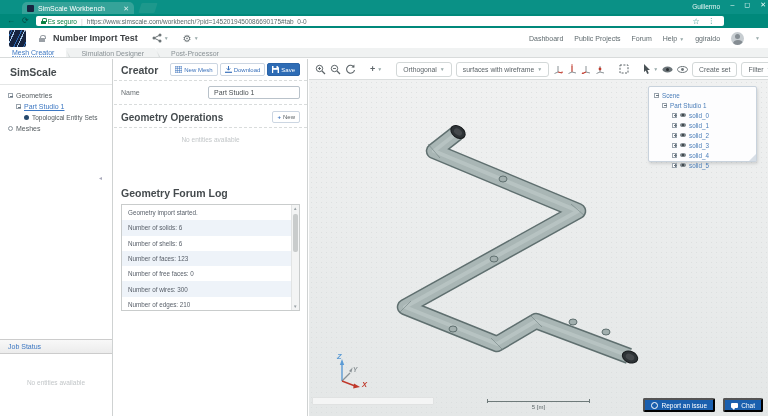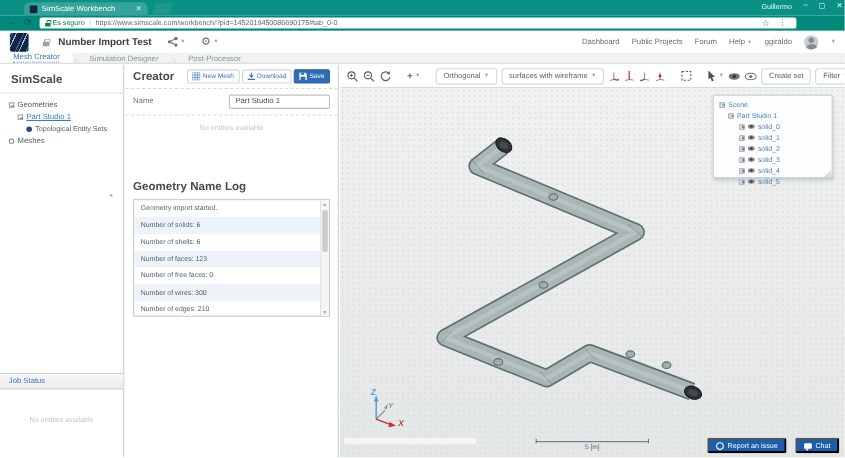--- a/index.html
+++ b/index.html
@@ -244,22 +244,31 @@
               <path d="M1.2 3.8h4.4V7H1.2z" fill="#2e6cb5"></path>
             </svg>
           <span>Save</span>
         </button>
       </div>
     </div>
     <div class="name-row">
       <label>Name</label>
       <input class="name-input" value="Part Studio 1" style="">
     </div>
+    <div class="sec-head" style="margin-top:2px">
+      <h2 style="font-size:10px">Geometry Operations</h2>
+      <div class="btn-row">
+        <button class="btn" style="height:12px">
+          <span style="color:#3b72bc;font-weight:bold">+</span>
+          <span style="color:#5a6064">New</span>
+        </button>
+      </div>
+    </div>
     <div class="empty-note">No entities available</div>
-    <div class="log-title" style="margin-top:28px">Geometry Name Log</div>
+    <div class="log-title" style="margin-top:28px">Geometry Forum Log</div>
     <div class="log-box">
       <div class="log-rows">
         <div class="log-row">Geometry import started.</div>
         <div class="log-row">Number of solids: 6</div>
         <div class="log-row">Number of shells: 6</div>
         <div class="log-row">Number of faces: 123</div>
         <div class="log-row">Number of free faces: 0</div>
         <div class="log-row">Number of wires: 300</div>
         <div class="log-row">Number of edges: 210</div>
       </div>

